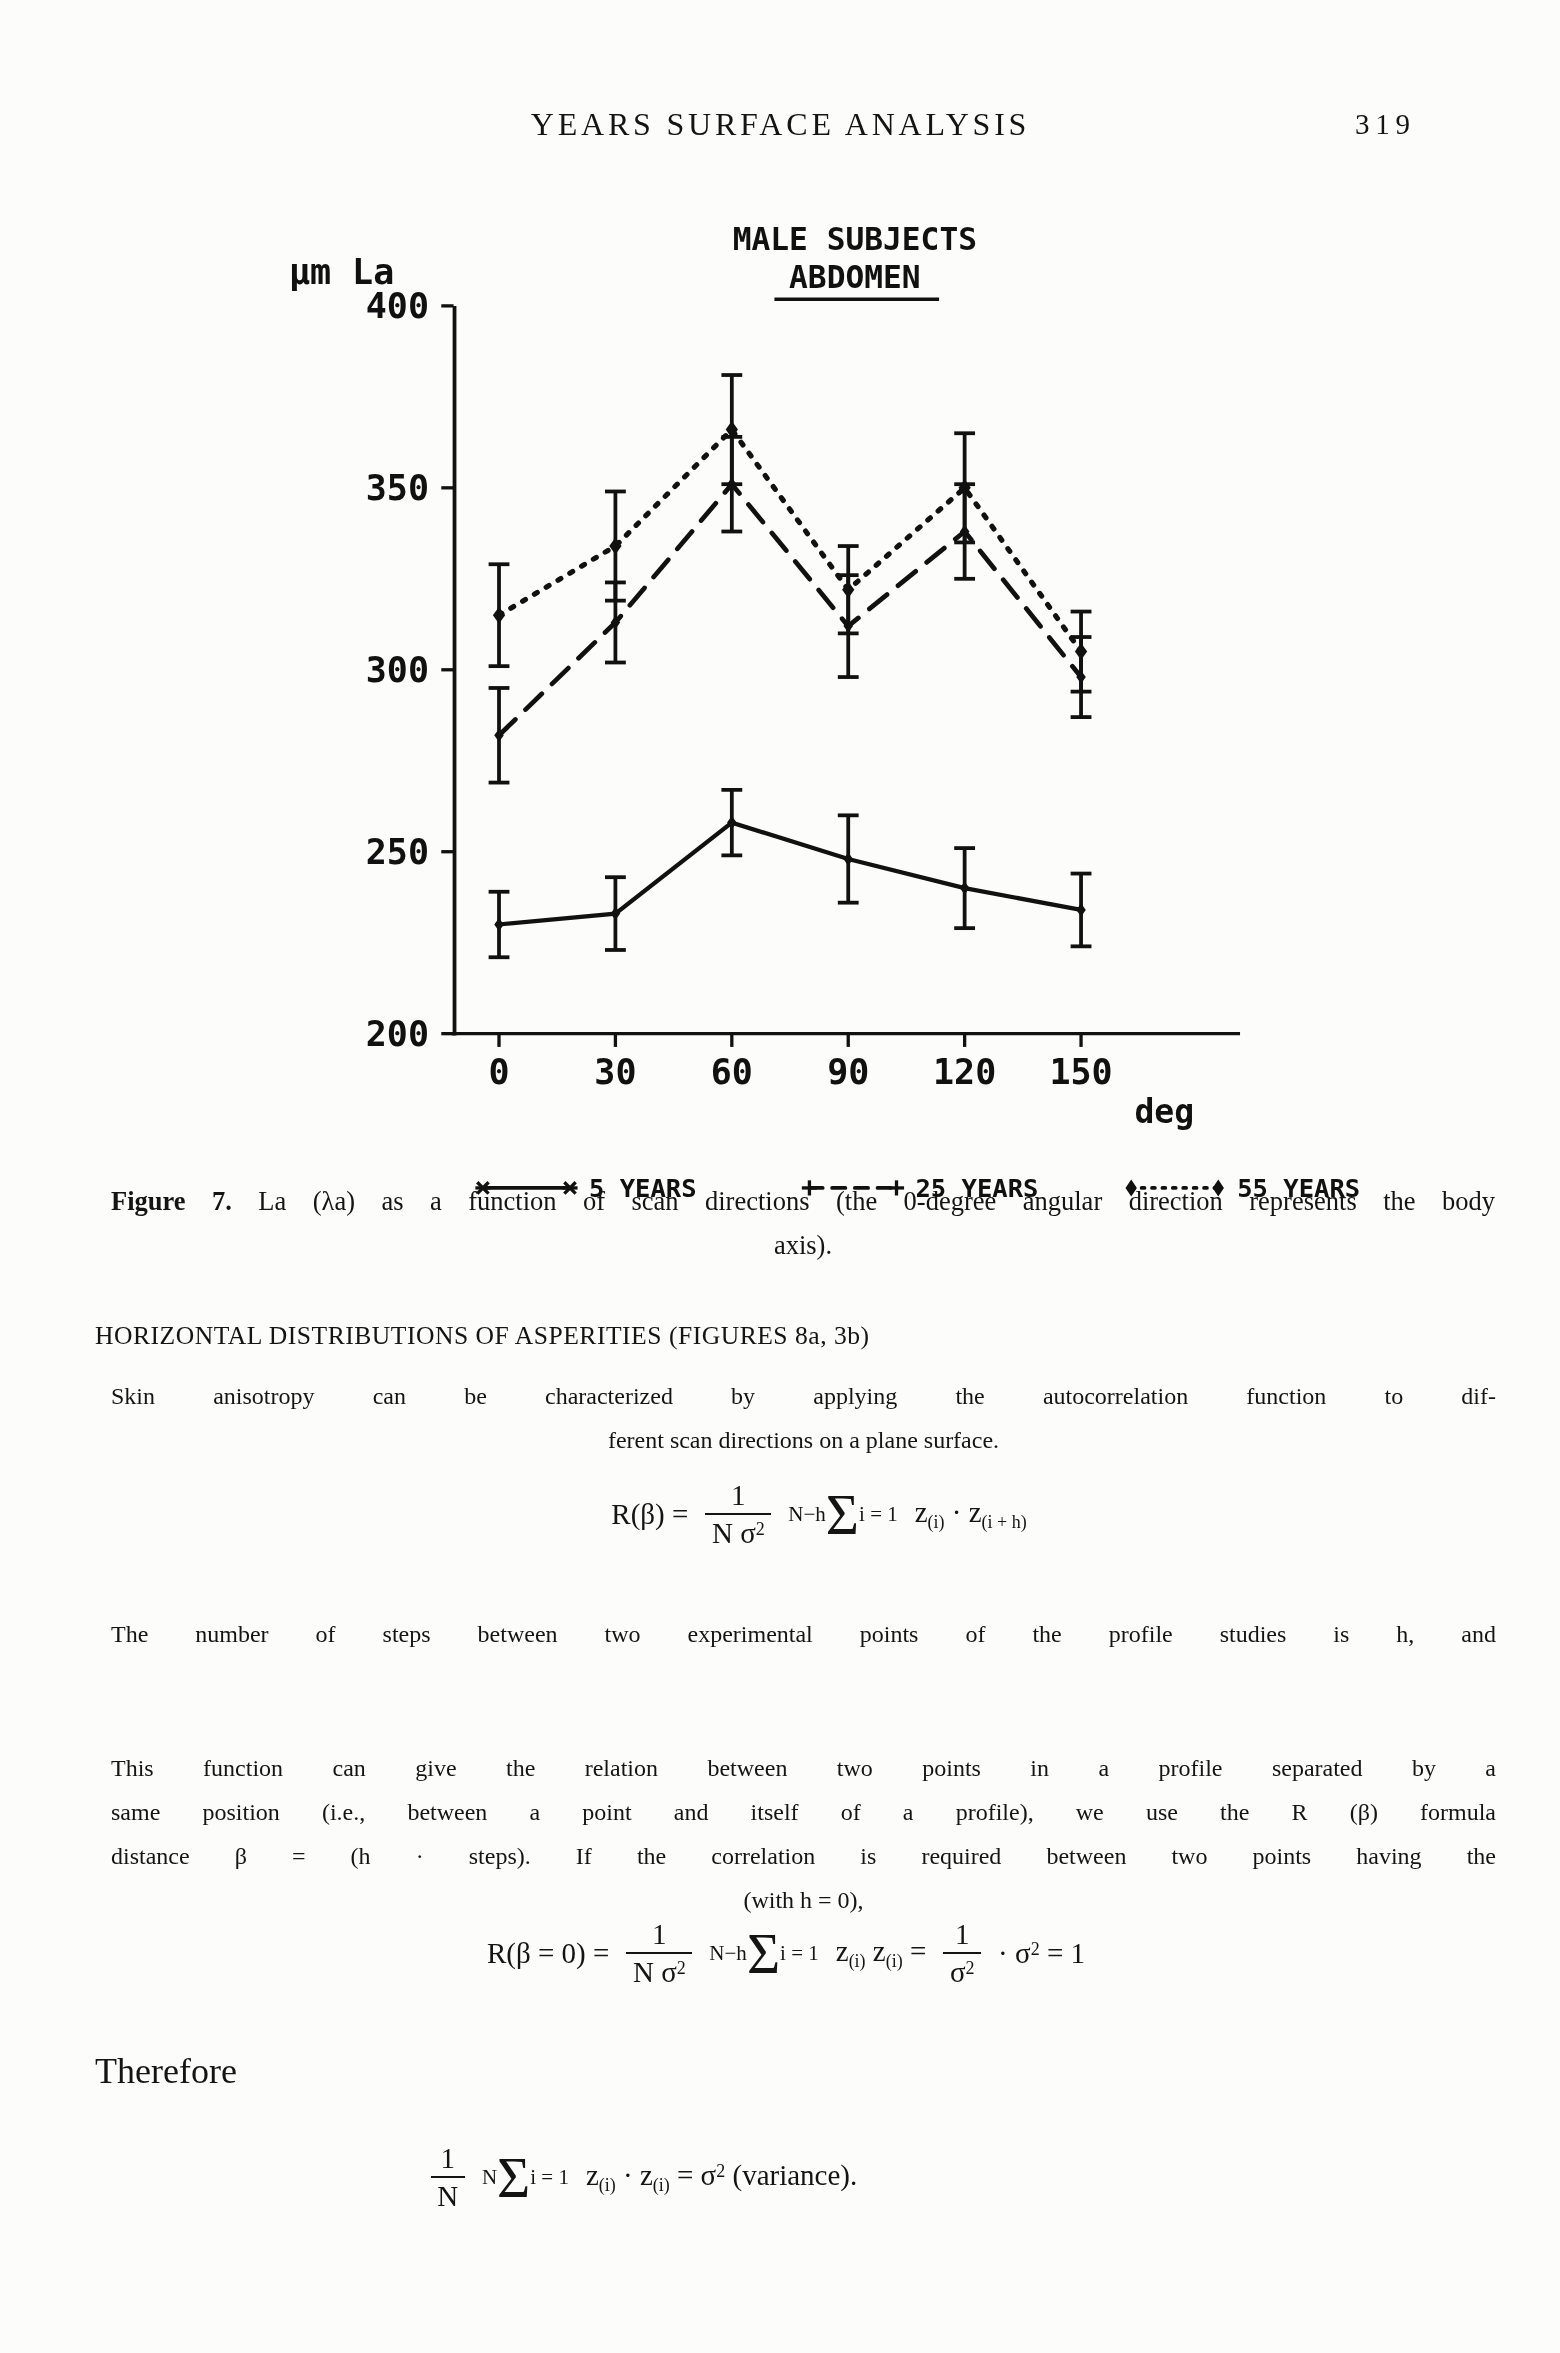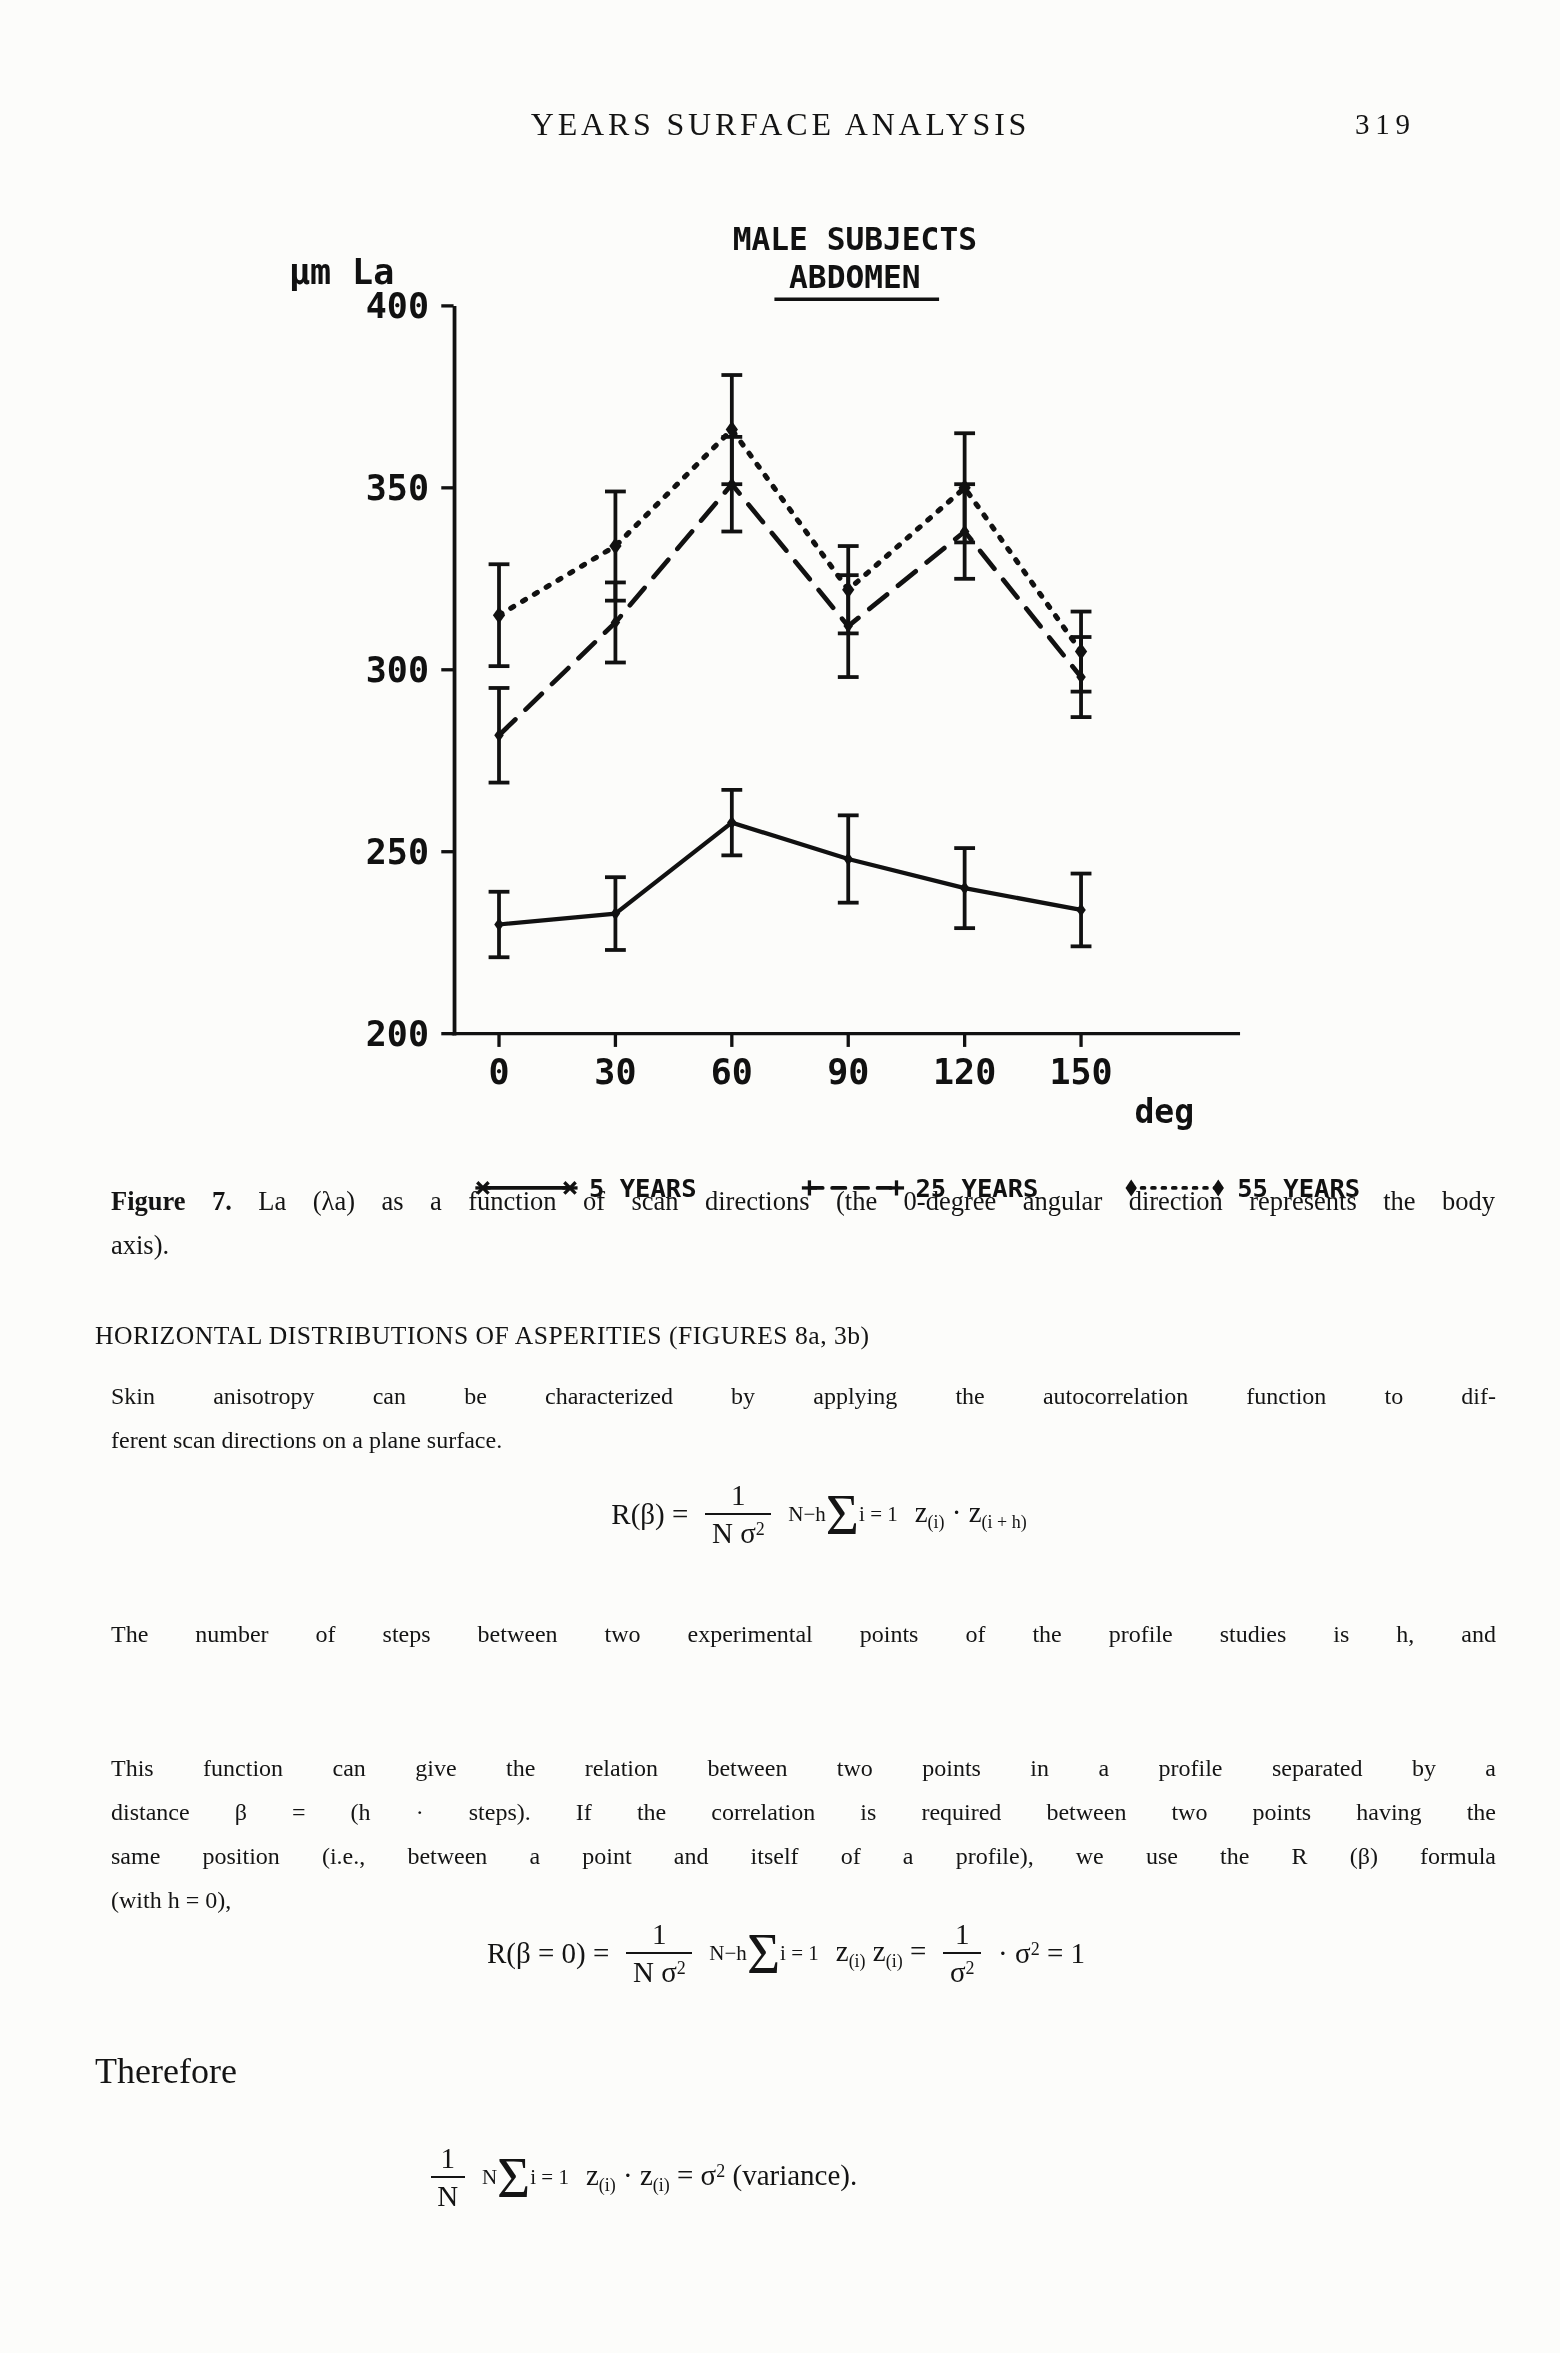--- a/index.html
+++ b/index.html
@@ -10,21 +10,21 @@
   .page-num{position:absolute;top:108px;left:1355px;font-size:29px;letter-spacing:5.7px;}
   svg.fig{position:absolute;left:199px;top:180px;}
   .cmono{font-family:"DejaVu Sans Mono",monospace;font-weight:bold;fill:#111;}
   .caption{position:absolute;left:95px;top:1179px;width:1384px;font-size:26.5px;line-height:44px;margin-left:16px;}
   .sec-head{position:absolute;left:95px;top:1321px;width:1384px;font-size:25.6px;letter-spacing:0.5px;}
   .para{position:absolute;left:111px;width:1385px;font-size:24px;line-height:44px;}
   #para1{top:1374px;}
   #para2{top:1612px;}
   #para3{top:1746px;line-height:44px;}
   .jline{text-align:justify;text-align-last:justify;}
-  .lline{text-align:left;}
+  .lline{text-align:center;}
   .therefore{position:absolute;left:95px;top:2050px;font-size:36px;}
   .formula{position:absolute;left:95px;width:1382px;display:flex;align-items:center;
         justify-content:center;gap:17px;font-size:29px;}
   #f0{top:1478px;transform:translateX(33px);}
   #f1{top:1917px;}
   #f2{top:2141px;transform:translateX(-142px);}
   .frac{display:inline-flex;flex-direction:column;align-items:center;line-height:1.2;}
   .frac .den{border-top:2.4px solid #141414;padding:0.9px 6.6px 0 6.6px;}
   .frac .num{padding:0 6.6px;}
   .sum{display:inline-flex;flex-direction:row;align-items:center;line-height:1;}
@@ -194,22 +194,22 @@
       </span>
       <span class="ftext">z<sub>(i)</sub> · z<sub>(i + h)</sub></span>
     </div>
 
   <div class="para" id="para2">
       <div class="jline">The number of steps between two experimental points of the profile studies is h, and</div>
     </div>
 
   <div class="para" id="para3">
       <div class="jline">This function can give the relation between two points in a profile separated by a</div>
+      <div class="jline">same position (i.e., between a point and itself of a profile), we use the R (β) formula</div>
       <div class="jline">distance β = (h · steps). If the correlation is required between two points having the</div>
-      <div class="jline">same position (i.e., between a point and itself of a profile), we use the R (β) formula</div>
       <div class="lline">(with h = 0),</div>
     </div>
 
   <div class="formula" id="f1">
       <span class="ftext">R(β = 0) =</span>
       <span class="frac">
         <span class="num">1</span>
         <span class="den">N σ<sup>2</sup></span>
       </span>
       <span class="sum">

